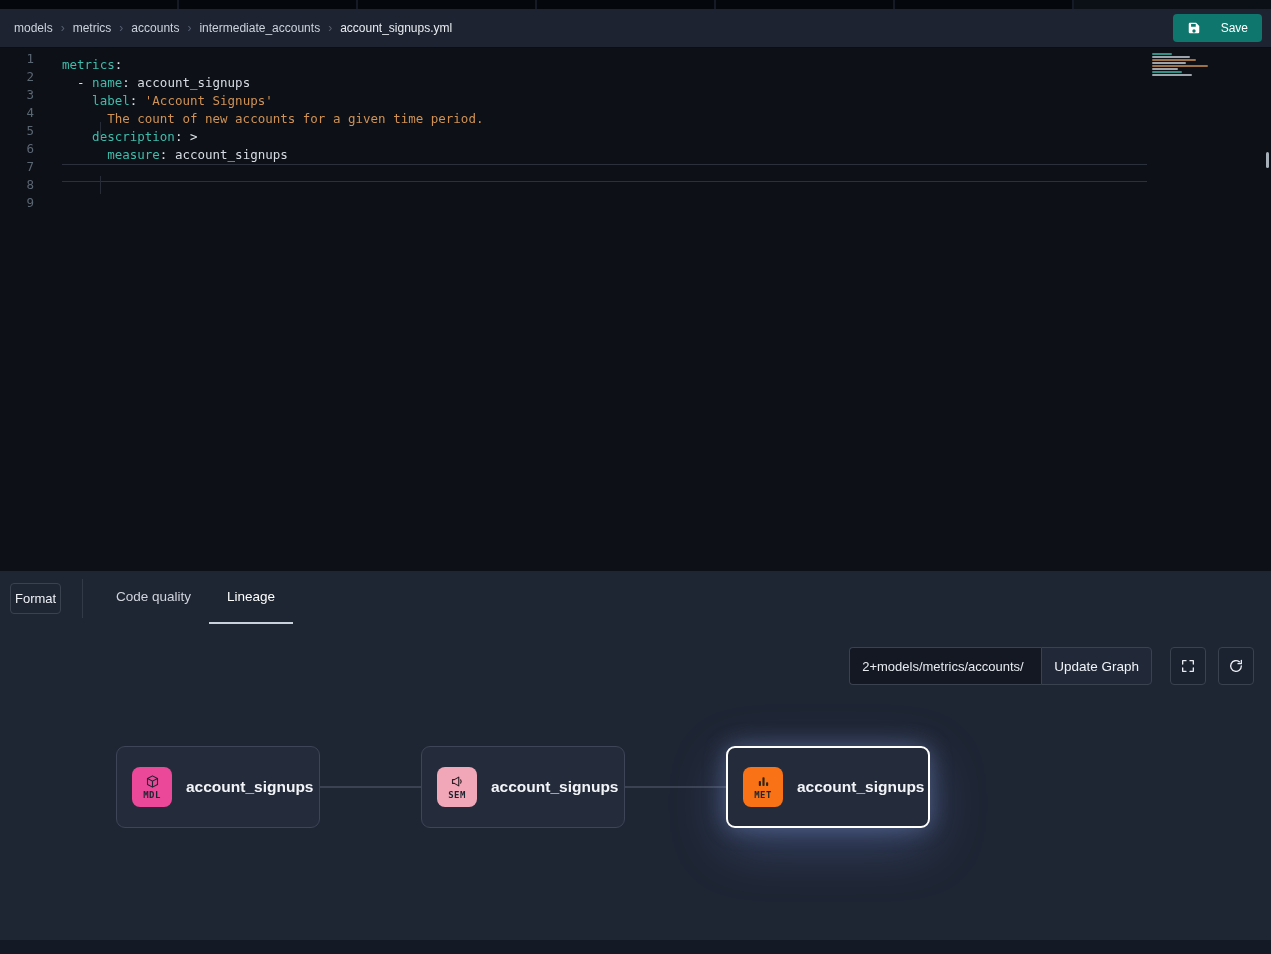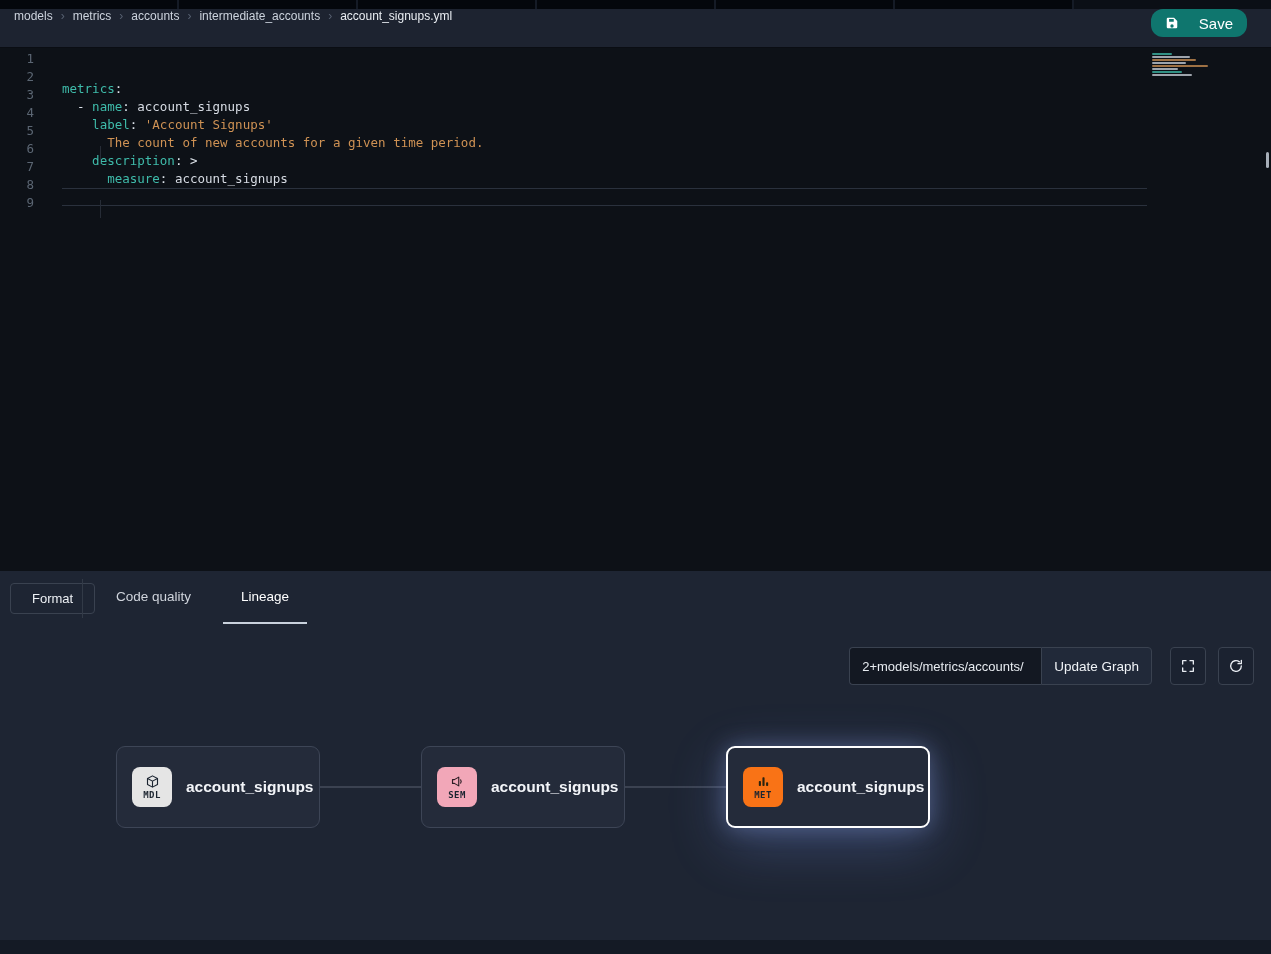--- a/index.html
+++ b/index.html
@@ -5,60 +5,60 @@
   * { margin:0; padding:0; box-sizing:border-box; }
   html,body { width:1271px; height:954px; overflow:hidden; background:#1e2533;
               font-family:"Liberation Sans", sans-serif; }
 
   
   .top-tabs { height:9px; background:#151b26; display:flex; gap:2px; }
   .ttab { width:177px; background:#04070c; }
   .ttab-fill { flex:1; background:#0b0f16; }
 
   
-  .crumb-bar { height:39px; background:#1d2330; display:flex; 
-               padding:0 24px 0 14px; border-bottom:1px solid #0a0d13; }
+  .crumb-bar { height:39px; background:#1d2330; display:flex; align-items:center;
+               padding:0 9px 0 14px; border-bottom:1px solid #0a0d13; }
   .crumb { font-size:12px; color:#ccd3dd; cursor:pointer; white-space:pre; }
   .crumb.last { color:#e9edf2; }
   .crumb-sep { color:#566070; font-size:12px; margin:0 8px; }
   .save-btn { margin-left:auto; height:28px; padding:0 14px; background:#0f766e;
-              border:none; border-radius:12px; color:#fff; font-size:15px;
+              border:none; border-radius:4px; color:#fff; font-size:12px;
               display:flex; align-items:center; gap:20px; cursor:pointer;
               font-family:"Liberation Sans", sans-serif; }
 
   
   .editor { height:523px; background:#0d1117; position:relative; display:flex; }
   .gutter { width:44px; padding:2px 10px 0 0; text-align:right; flex:none; }
   .ln { font:12.5px/18px "DejaVu Sans Mono", monospace; color:#5b6673; }
-  .code { flex:1; padding:8px 0 0 18px; margin-right:124px; position:relative;margin-top:24px; }
+  .code { flex:1; padding:8px 0 0 18px; margin-right:124px; position:relative; }
   .cl { font:12.5px/18px "DejaVu Sans Mono", monospace; white-space:pre; height:18px; }
   .cl span { white-space:pre; }
   .cl.active { box-shadow: inset 0 1px 0 #2a313d, inset 0 -1px 0 #2a313d; }
   .tkk { color:#3fbcab; }
   .tkp { color:#dde3ea; }
   .tkv { color:#d7dce4; }
   .tks { color:#cf9254; }
   .iguide { position:absolute; left:56px; width:1px; background:#262c36; }
   .ig1 { top:74px; height:18px; }
   .ig2 { top:128px; height:18px; }
 
   .minimap { position:absolute; top:5px; left:1152px; width:60px; }
   .minimap i { display:block; height:2px; margin-bottom:1px; opacity:.75; border-radius:1px; }
   .sb-track { position:absolute; right:0; top:0; width:7px; height:100%; }
   .sb-thumb { position:absolute; right:2px; top:104px; width:3px; height:16px;
               background:#c3cbd6; border-radius:2px; opacity:.85; }
 
   
   .panel { position:relative; height:383px; background:#1e2533; }
-  .format-btn { position:absolute; left:10px; top:12px; height:31px; padding:0 21px;
+  .format-btn { position:absolute; left:10px; top:12px; height:31px; padding:0 4px;
                 background:transparent; border:1px solid #3a4250; border-radius:4px;
                 color:#eef1f5; font-size:13px; cursor:pointer;
                 font-family:"Liberation Sans", sans-serif; }
   .hdr-divider { position:absolute; left:82px; top:8px; width:1px; height:39px; background:#323a47; }
-  .tabs { position:absolute; left:98px; top:0; height:53px; display:flex;gap:14px; }
+  .tabs { position:absolute; left:98px; top:0; height:53px; display:flex; }
   .tab { padding:0 18px; display:flex; align-items:center; font-size:13.5px;
          color:#d0d5dd; cursor:pointer; border-bottom:2px solid transparent; }
   .tab.active { color:#ffffff; border-bottom-color:#c9d1dc; }
 
   .controls { position:absolute; top:76px; right:17px; display:flex; align-items:center; }
   .selector-group { display:flex; margin-right:18px; height:38px; }
   .selector-input { width:192px; height:38px; background:#131822; border:1px solid #3a4250;
                     border-right:none; border-radius:4px 0 0 4px; color:#e7ebf0;
                     font-size:13px; padding:0 12px; outline:none;
                     font-family:Liberation Sans, sans-serif; }
@@ -197,21 +197,21 @@
             <polyline points="20 3.5 20 8.5 15 8.5"></polyline>
         </svg>
       </span>
     </div>
   </div>
 
   <div class="edge edge1"></div>
   <div class="edge edge2"></div>
 
   <div class="node n1">
-    <div class="badge" style="background: #e5e5e5;">
+    <div class="badge" style="background: #ec4899;">
       <span style="display:flex;">
         <svg width="15" height="15" viewBox="0 0 24 24" fill="none" stroke="#1b2430" stroke-width="1.8" stroke-linejoin="round">
           <path d="M12 3 20 7.2v9.6L12 21 4 16.8V7.2L12 3z"></path>
             <path d="M4 7.2l8 4.2 8-4.2"></path>
             <path d="M12 11.4V21"></path>
         </svg>
       </span>
       <span class="badge-label">MDL</span>
     </div>
     <span class="node-label">account_signups</span>

